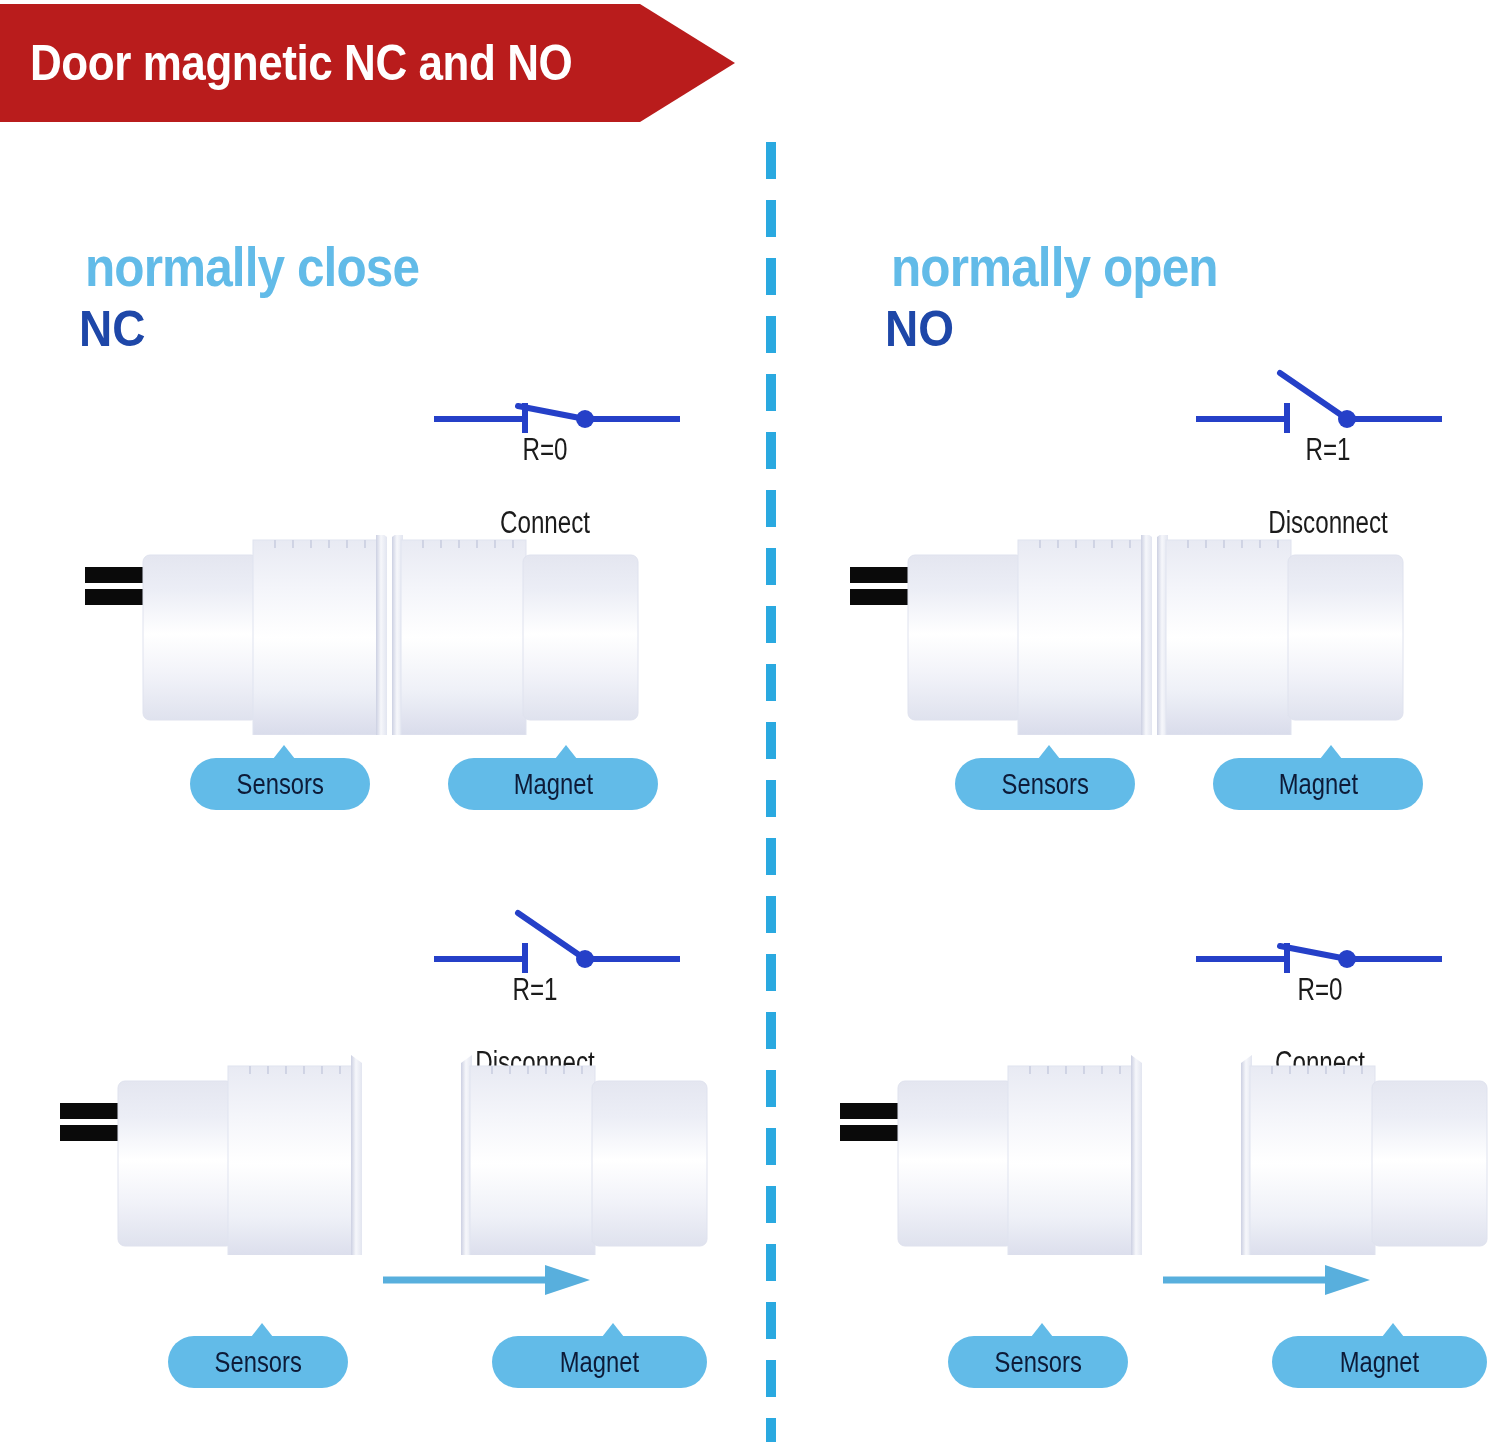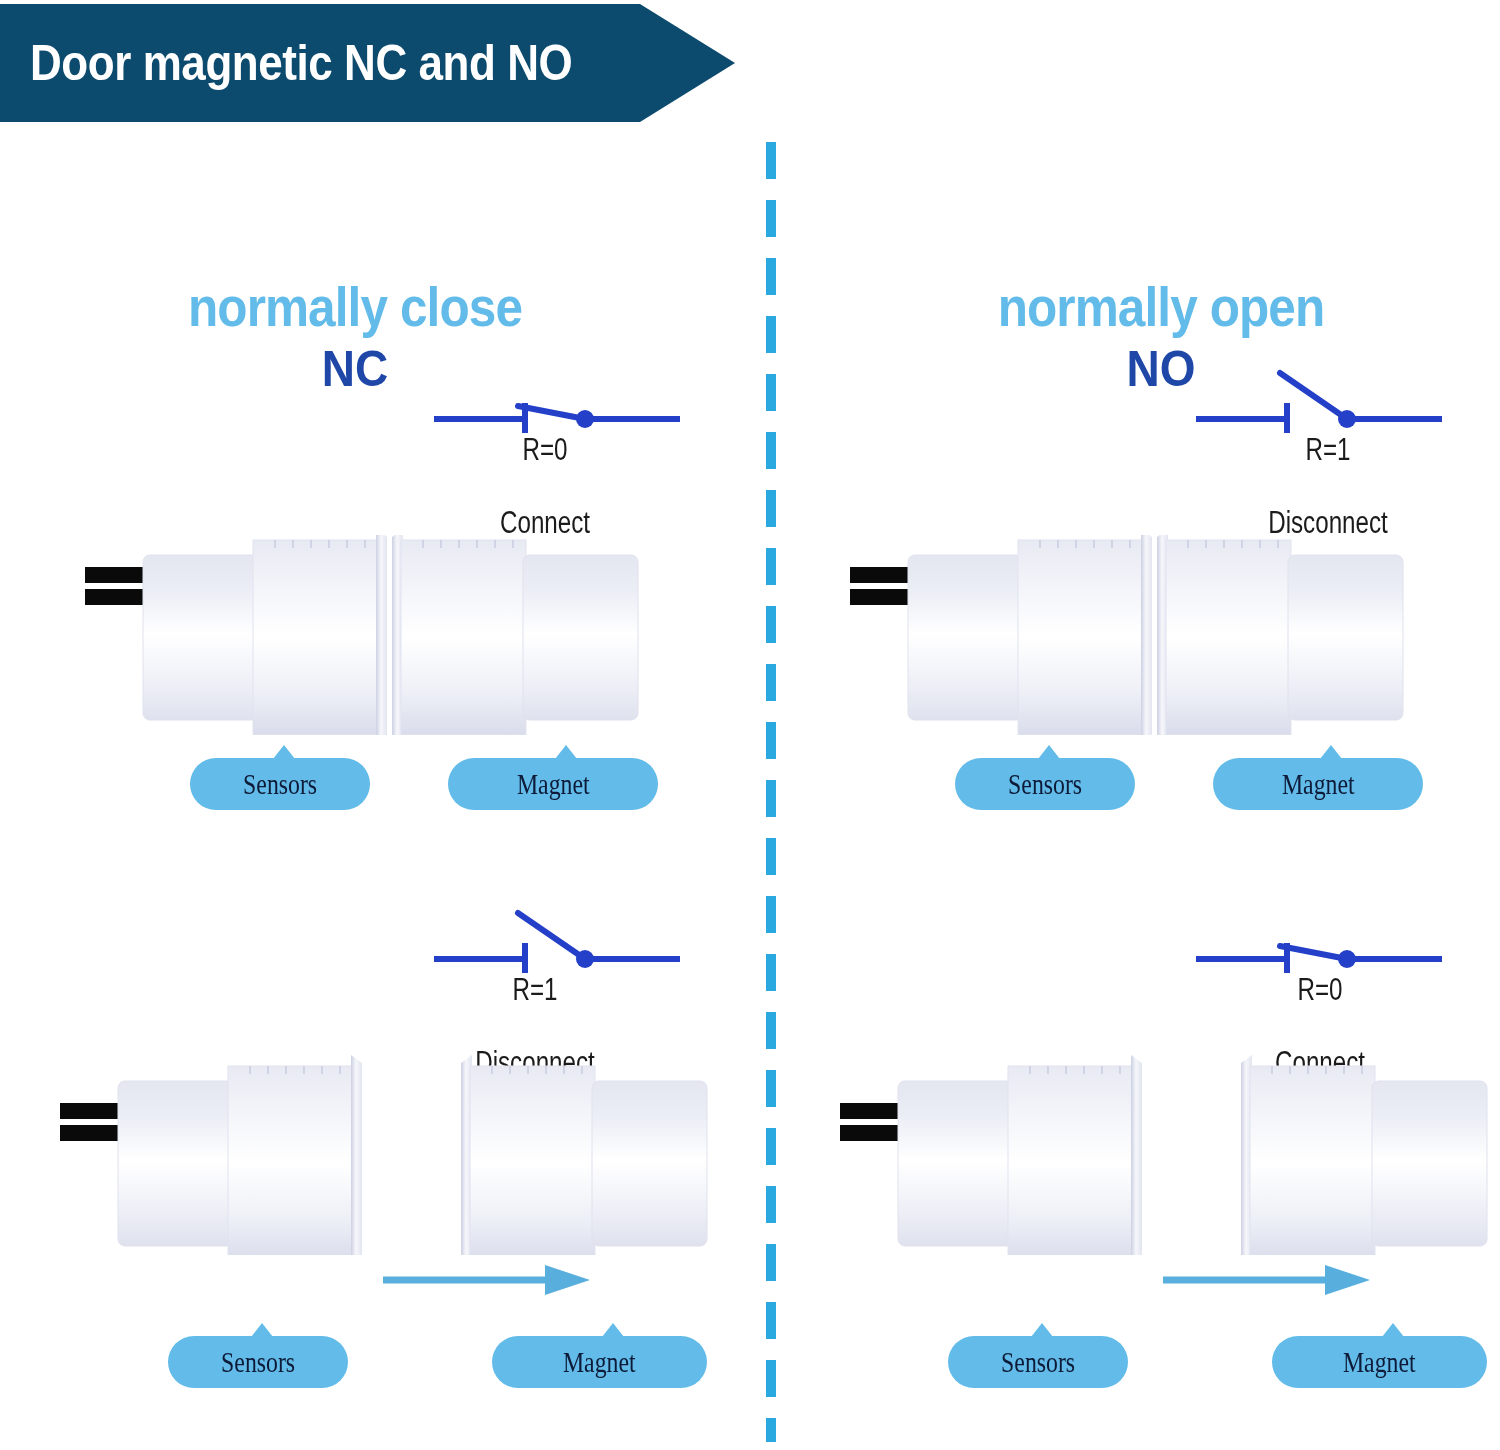--- a/index.html
+++ b/index.html
@@ -7,21 +7,21 @@
     width:1500px;height:1450px;
     background:#ffffff;
     font-family:"Liberation Sans", sans-serif;
     position:relative;overflow:hidden;
   }
 
   
   .ribbon{
     position:absolute;left:0;top:4px;
     width:735px;height:118px;
-    background:#0c4a6e;
+    background:#b91c1c;
     -webkit-clip-path:polygon(0 0, 640px 0, 735px 59px, 640px 118px, 0 118px);
     clip-path:polygon(0 0, 640px 0, 735px 59px, 640px 118px, 0 118px);
     display:flex;align-items:center;
   }
   .ribbon-title{
     color:#ffffff;
     font-size:50px;
     font-weight:bold;
     letter-spacing:-0.5px;
     margin-left:30px;
@@ -36,23 +36,22 @@
     width:10px;height:1300px;
     background:repeating-linear-gradient(
       to bottom,
       #2aa9e0 0px, #2aa9e0 37px,
       rgba(255,255,255,0) 37px, rgba(255,255,255,0) 58px);
   }
 
   
   .col-head{
     position:absolute;
-    text-align:center;
+    text-align:left;
     width:600px;
-    margin-top:40px;
   }
   .head-main{
     color:#62bbe8;
     font-size:55px;
     font-weight:bold;
     letter-spacing:-1px;
     transform:scaleX(0.9);
     line-height:1;
   }
   .head-abbr{
@@ -90,21 +89,20 @@
   
   .pill{
     position:absolute;
     height:52px;
     background:#62bbe8;
     border-radius:26px;
     display:flex;align-items:center;justify-content:center;
     color:#0d1b38;
     font-size:29px;
     letter-spacing:0px;
-    font-family:Liberation Serif, serif;
   }
   .pill span{transform:scaleX(0.82);display:block;white-space:nowrap;}
   .pill .nub{
     position:absolute;top:-13px;
     width:0;height:0;
     border-left:11px solid transparent;
     border-right:11px solid transparent;
     border-bottom:14px solid #62bbe8;
   }
 </style>

